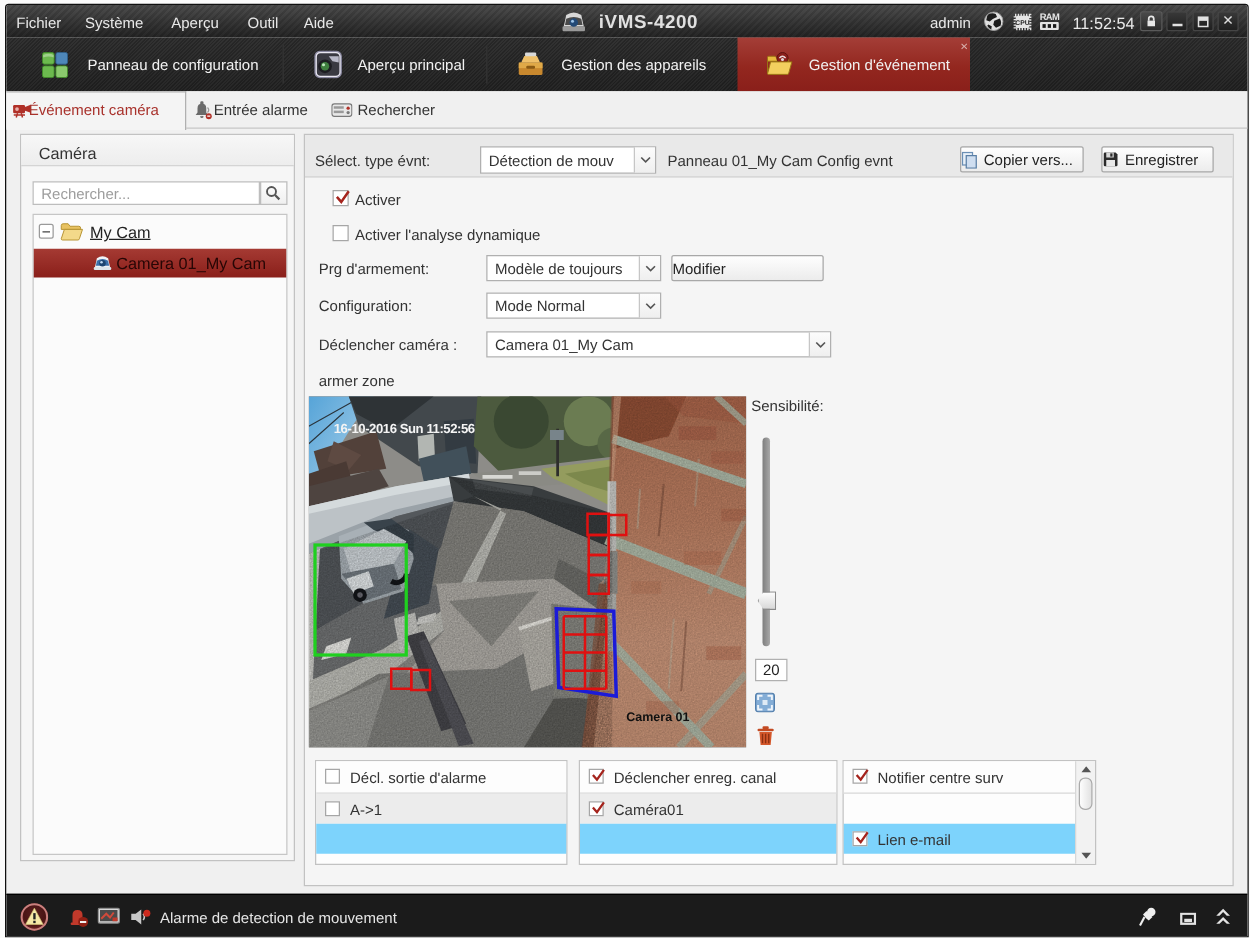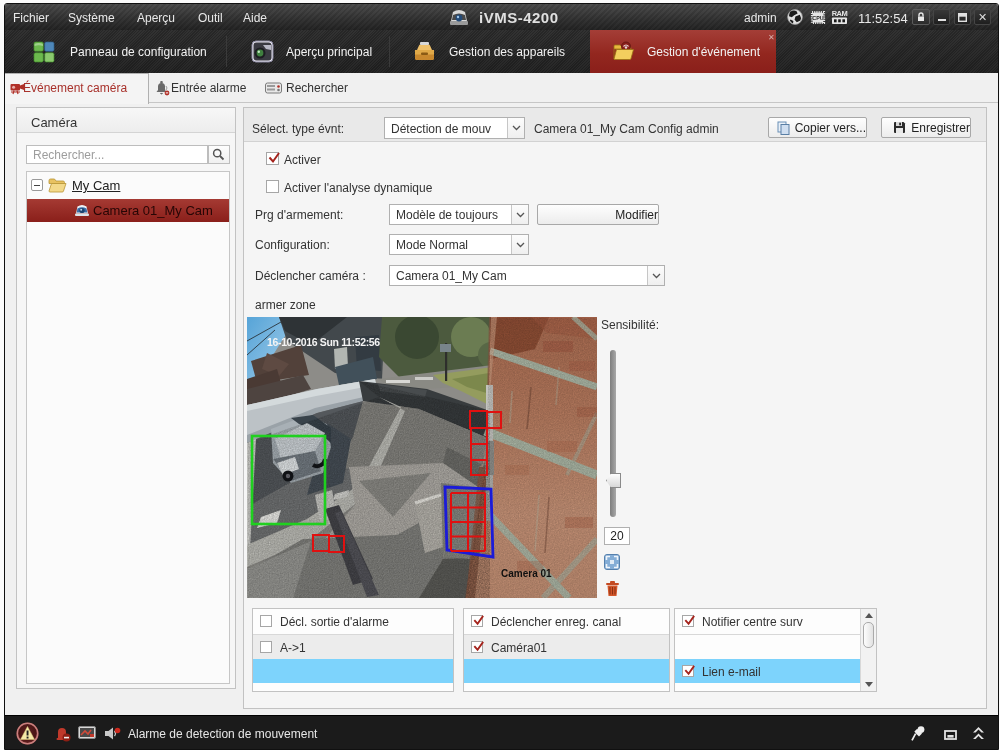--- a/index.html
+++ b/index.html
@@ -21,21 +21,21 @@
 #subbar { position:absolute; left:0; top:69px; width:993px; height:30px; background:#f0f0f0; border-bottom:1px solid #c6c6c6; font-size:12px; color:#333; }
 #subact { position:absolute; left:0; top:0; width:144px; height:31px; background:#f4f4f4; border:1px solid #b0b0b0; border-left:none; border-bottom:none; }
 #lpanel { position:absolute; left:11px; top:103px; width:220px; height:582px; background:#f6f6f6; border:1px solid #c2c2c2; }
 #mpanel { position:absolute; left:238px; top:103px; width:744px; height:602px; background:#f5f5f5; border:1px solid #c2c2c2; }
 #mstrip { position:absolute; left:0; top:0; width:742px; height:34px; background:#e9e9e9; border-bottom:1px solid #d2d2d2; }
 .lbl { position:absolute; font-size:12px; color:#333; white-space:nowrap; }
 .dd { position:absolute; height:21px; background:#fff; border:1px solid #b0b0b0; font-size:12px; color:#333; }
 .dd .tx { position:absolute; left:6px; top:3px; white-space:nowrap; }
 .dd .ar { position:absolute; right:0; top:0; width:17px; height:19px; border-left:1px solid #c6c6c6; background:linear-gradient(#fcfcfc,#efefef); }
 .dd .ar svg { position:absolute; left:4px; top:7px; }
-.btn { position:absolute; height:21px; background:linear-gradient(#fefefe,#ececec); border:1px solid #a8a8a8; border-radius:2px; font-size:12px; color:#222; display:flex; align-items:center; justify-content:flex-end; }
+.btn { position:absolute; height:21px; background:linear-gradient(#fefefe,#ececec); border:1px solid #a8a8a8; border-radius:2px; font-size:12px; color:#222; display:flex; align-items:center; justify-content:flex-start; }
 .cb { position:absolute; width:13px; height:13px; background:#fff; border:1px solid #a6a6a6; }
 .cb svg { position:absolute; left:0px; top:-2px; }
 .list { position:absolute; top:500px; height:84px; background:#fdfdfd; border:1px solid #c2c2c2; font-size:12px; color:#333; }
 .lhead { position:absolute; left:0; top:0; width:100%; height:26px; border-bottom:1px solid #d8d8d8; background:#fdfdfd; }
 .lrow1 { position:absolute; left:0; top:26px; width:100%; height:24px; background:#ececec;text-align:center; }
 .lrow2 { position:absolute; left:0; top:50px; width:100%; height:24px; background:#7dd3fc; }
 .list .cb { left:7px; top:6px; width:12px; height:12px; }
 .list .lt { position:absolute; left:27px; top:6px; white-space:nowrap; }
 #sbar { position:absolute; left:0; top:711px; width:993px; height:35px; background:#1b1b1b; border-top:1px solid #000; color:#e6e6e6; font-size:12px; }
 </style>
@@ -213,21 +213,21 @@
     <div id="mstrip"></div>
     <span class="lbl" style="left:8px; top:14px;">Sélect. type évnt:</span>
     <div class="dd" style="left:140px; top:9px; width:141px; height:22px;">
       <span class="tx" style="top:4px;">Détection de mouv</span>
       <div class="ar" style="height:20px;">
           <svg width="9" height="6" viewBox="0 0 9 6">
             <path d="M1 1 L4.5 4.5 L8 1" fill="none" stroke="#555" stroke-width="1.3"></path>
           </svg>
         </div>
     </div>
-    <span class="lbl" style="left:290px; top:14px;">Camera 01_My Cam Config admin</span>
+    <span class="lbl" style="left:290px; top:14px;">Panneau 01_My Cam Config evnt</span>
     <div class="btn" style="left:524px; top:9px; width:99px;">
       <svg width="13" height="14" viewBox="0 0 13 14" style="margin-right:5px;">
         <rect x="1" y="1" width="8" height="10" fill="#e9f0f8" stroke="#6a8fb5" stroke-width="1"></rect>
         <rect x="4" y="3.5" width="8" height="10" fill="#cfdef0" stroke="#5a7fa5" stroke-width="1"></rect>
       </svg>Copier vers...
     </div>
     <div class="btn" style="left:637px; top:9px; width:90px;">
       <svg width="13" height="13" viewBox="0 0 13 13" style="margin-right:5px;">
         <path d="M1 2 Q1 1 2 1 L10.5 1 L12 2.5 L12 11 Q12 12 11 12 L2 12 Q1 12 1 11 Z" fill="#2b2b2b"></path>
         <rect x="3" y="1" width="6" height="4" fill="#d8d8d8"></rect>

